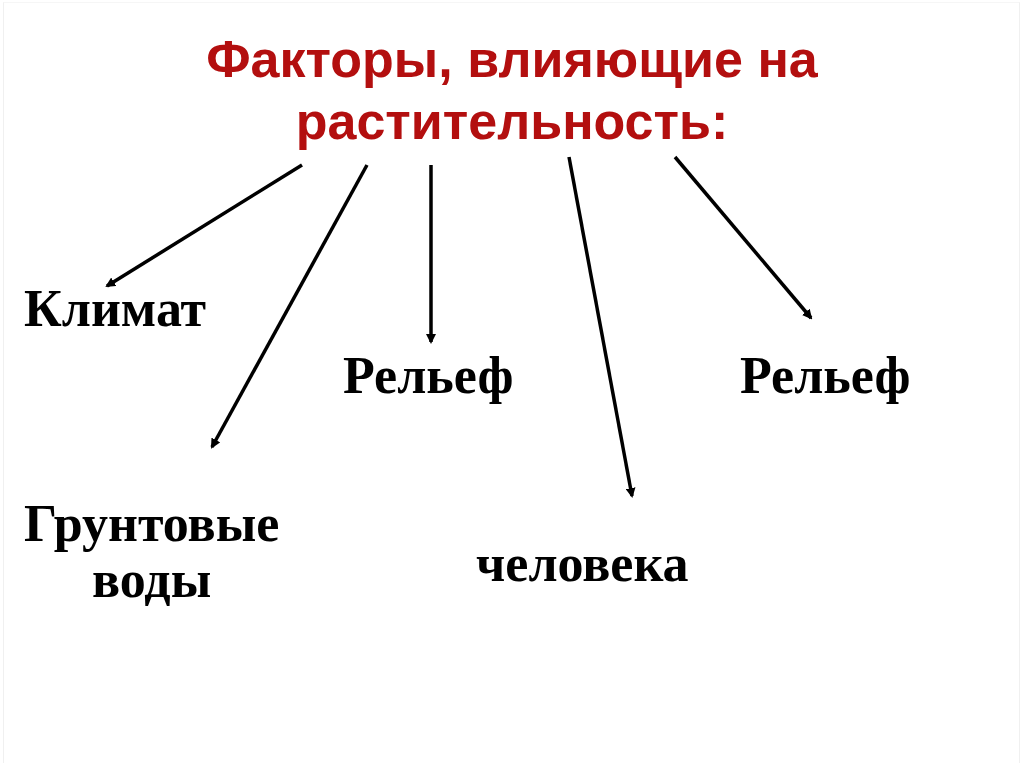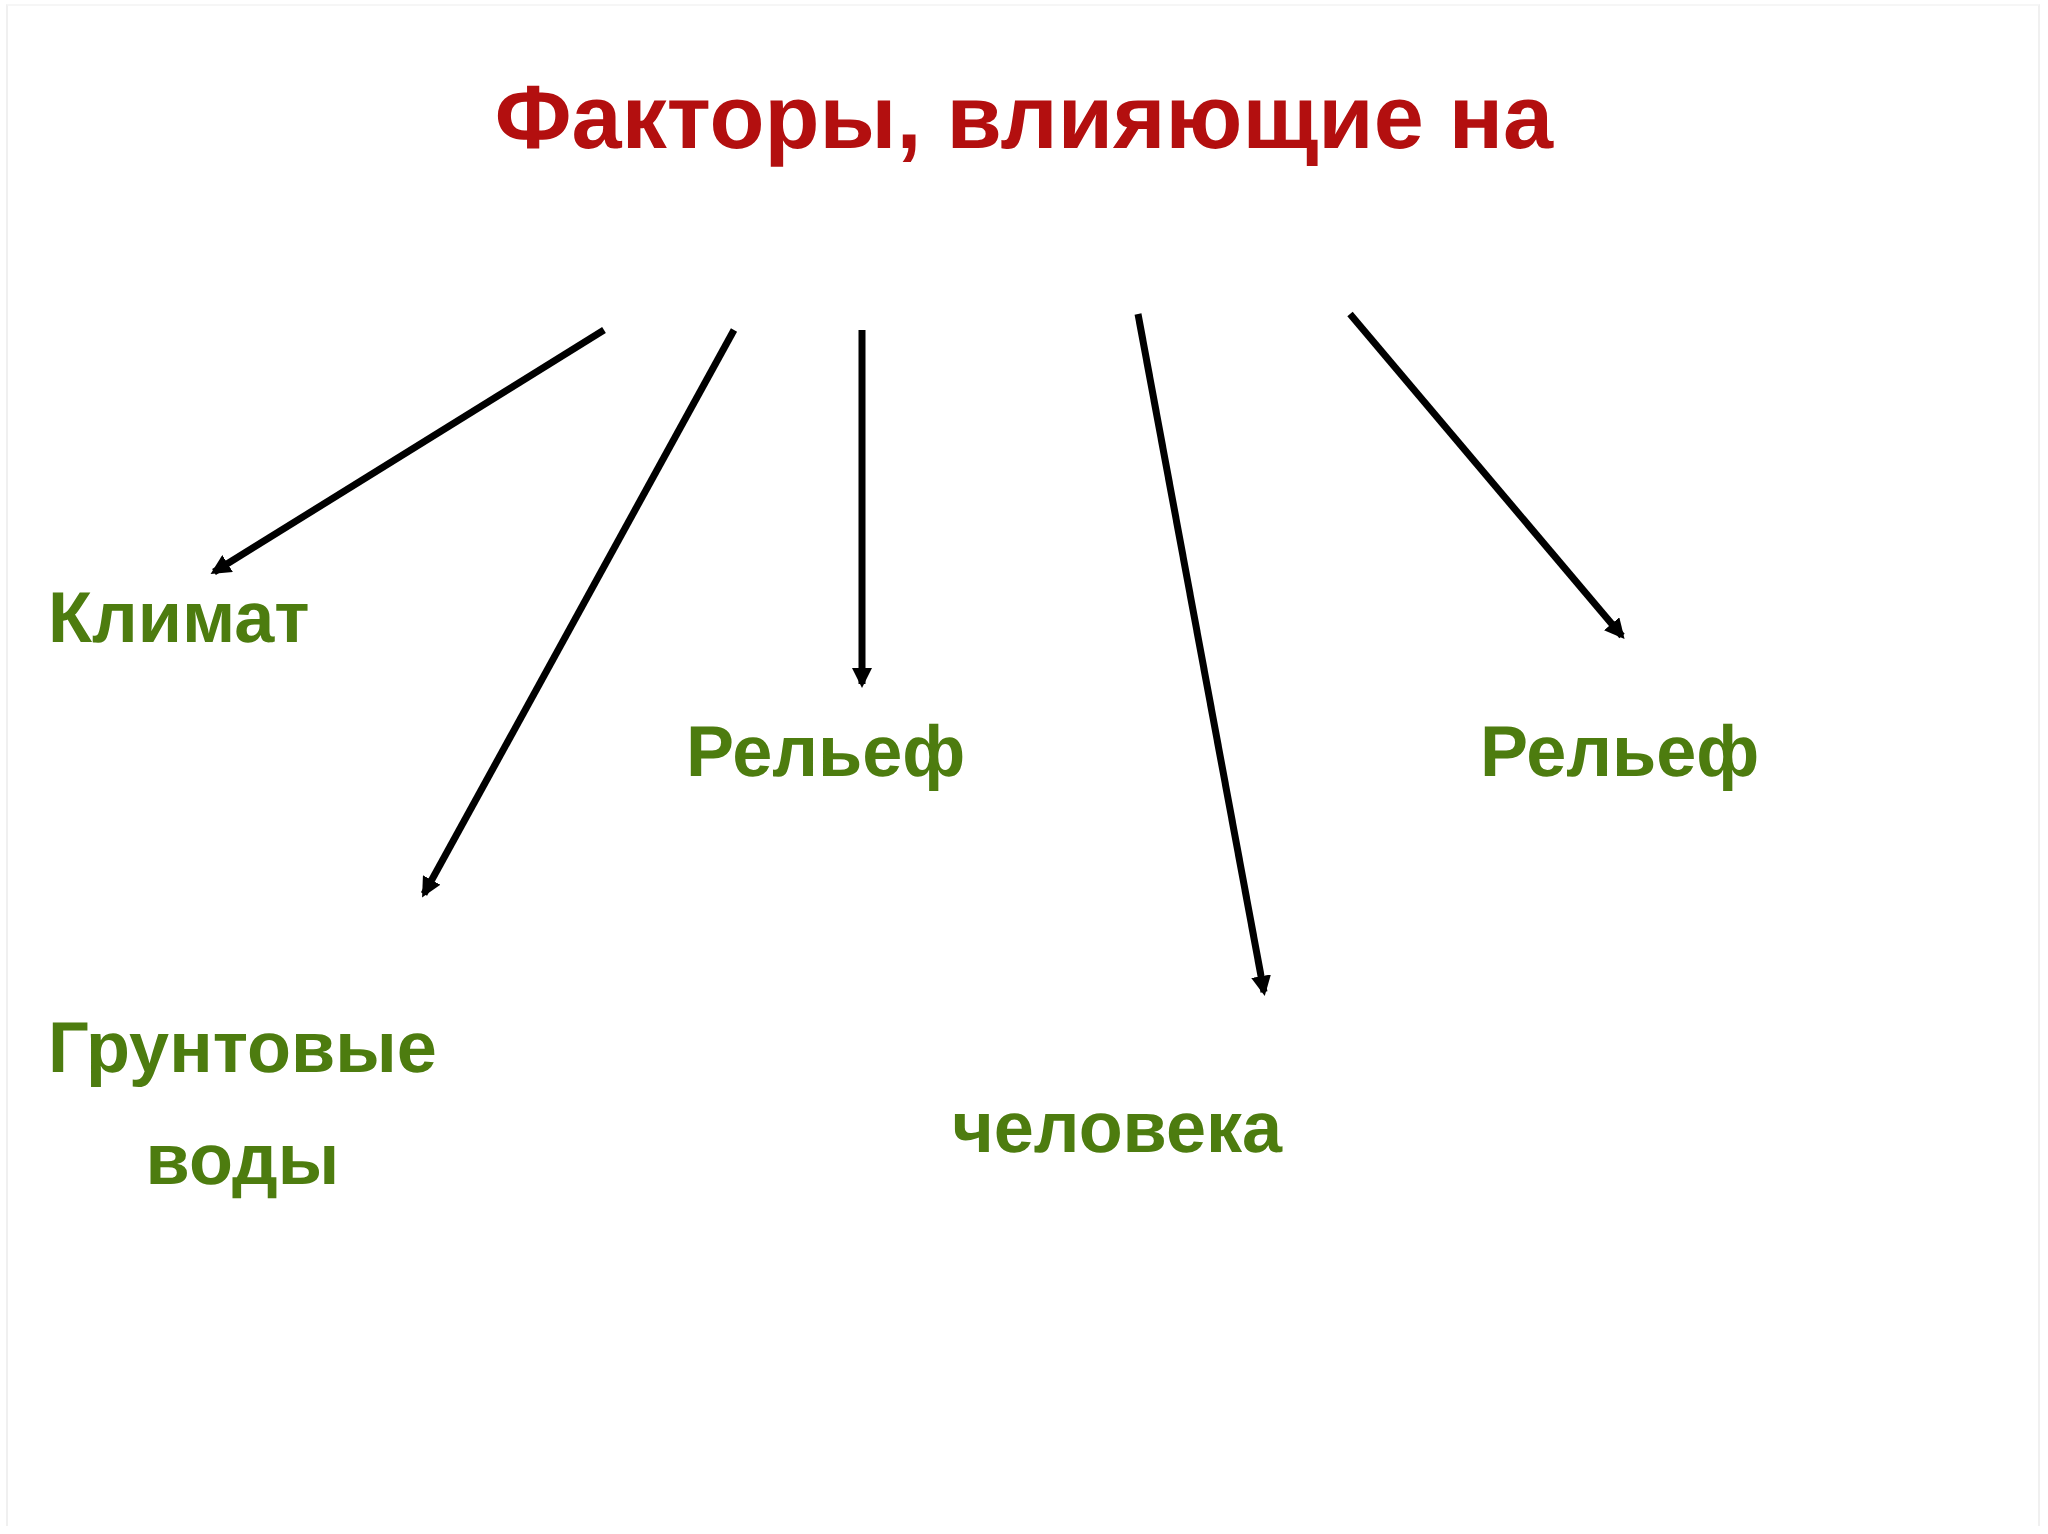--- a/index.html
+++ b/index.html
@@ -1,33 +1,34 @@
 <!DOCTYPE html>
 <html><head>
 <meta charset="utf-8">
 <style>
   html, body { margin: 0; padding: 0; background: #ffffff; }
   body { width: 1024px; height: 767px; position: relative; overflow: hidden;
          font-family: "Liberation Sans", sans-serif; }
   .frame { position: absolute; left: 3px; top: 2px; width: 1015px; height: 760px;
            border-left: 1px solid #f0f0f0; border-top: 1px solid #f6f6f6; border-right: 1px solid #f0f0f0; }
   .title { position: absolute; left: 0; width: 1024px; top: 28px; text-align: center;
-           color: #b30f0f; font-weight: bold; font-size: 45px; line-height: 62px; }
+           color: #b30f0f; font-weight: bold; font-size: 52px; line-height: 62px; }
   .title span { display: block; }
-  .label { position: absolute; font-weight: bold; font-size: 36px; color: #4d7c0f; line-height: 56px; white-space: nowrap; }
+  .label { position: absolute; font-weight: bold; font-size: 52px; color: #000000; line-height: 56px; white-space: nowrap; font-family: Liberation Serif, serif; }
   .label span { display: block; }
   svg.arrows { position: absolute; left: 0; top: 0; }
 </style>
 </head>
 <body>
 
 <div class="frame"></div>
 
 <div class="title">
   <span>Факторы, влияющие на</span>
+  <span>растительность:</span>
 </div>
 
 <svg class="arrows" width="1024" height="767">
   <defs>
     <marker id="ah" markerWidth="10" markerHeight="10" refX="8" refY="5" orient="auto" markerUnits="userSpaceOnUse">
       <path d="M0,0 L10,5 L0,10 Z" fill="#000"></path>
     </marker>
   </defs>
   <line x1="302" y1="165" x2="107" y2="286" stroke="#000" stroke-width="3.5" marker-end="url(#ah)"></line>
   <line x1="367" y1="165" x2="212" y2="447" stroke="#000" stroke-width="3.5" marker-end="url(#ah)"></line>

